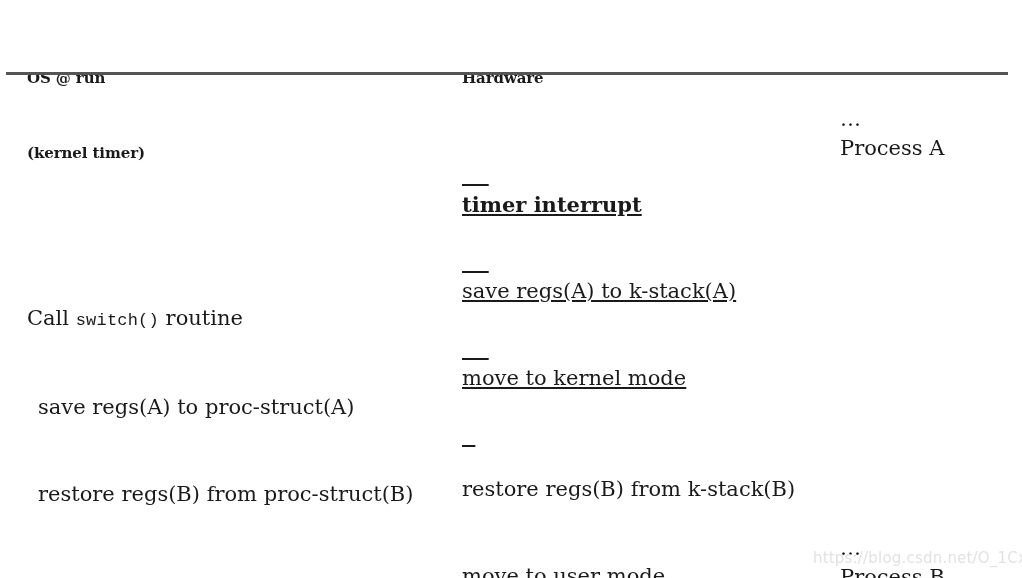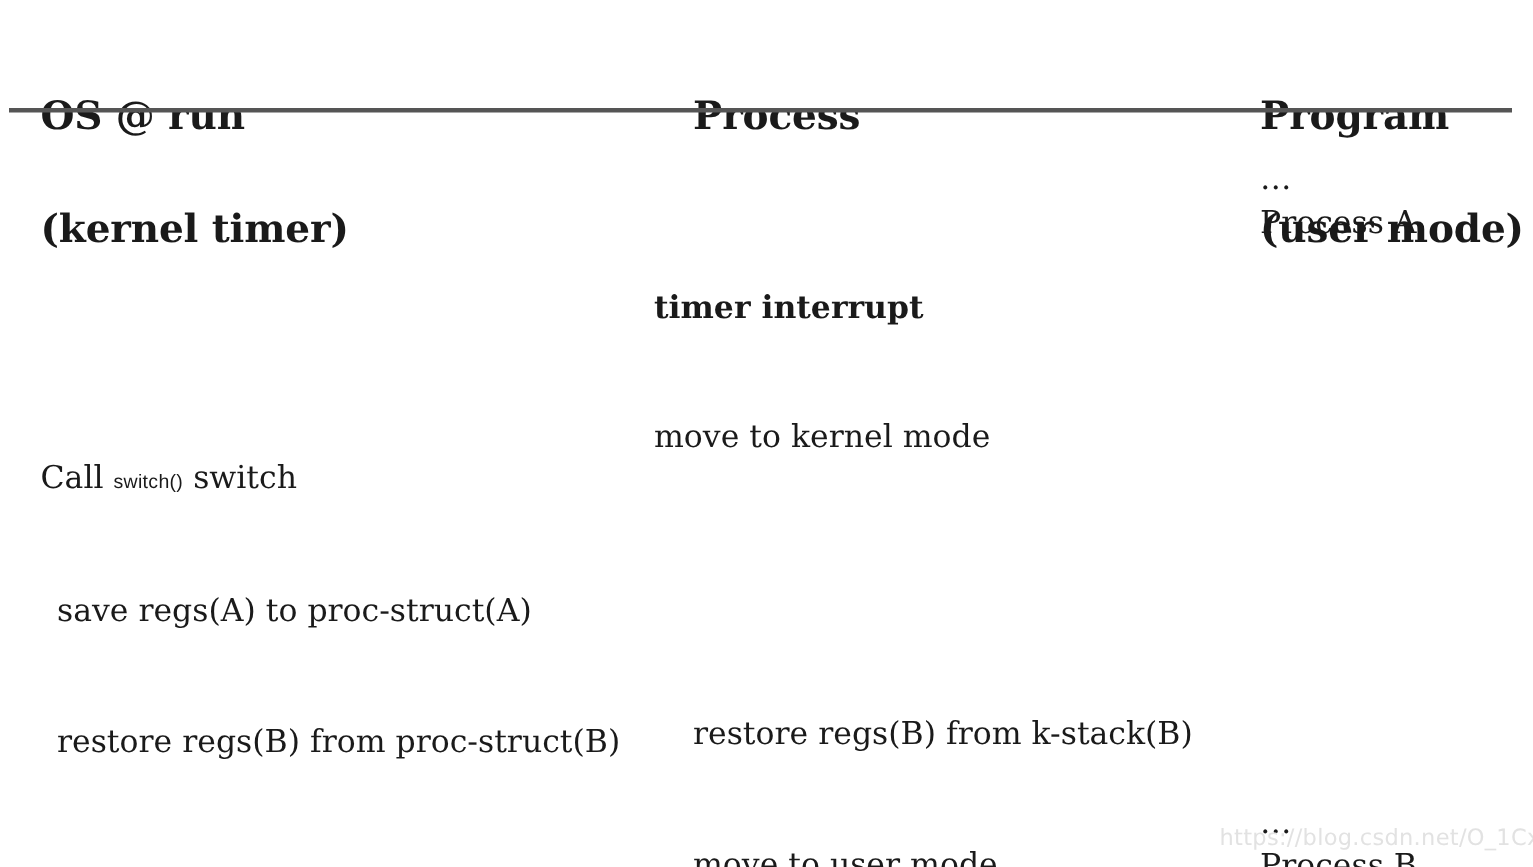--- a/index.html
+++ b/index.html
@@ -19,21 +19,21 @@
 
   .figure {
     position: absolute;
     inset: 0;
   }
 
   
   .col-head {
     position: absolute;
     font-weight: bold;
-    font-size: 26px;
+    font-size: 15px;
     line-height: 25px;
     white-space: pre;
     letter-spacing: -0.1px;
   }
   .col-head .head-line { display: block; }
 
   #head-os       { left: 27px;  top: 16px; }
   #head-hardware { left: 462px; top: 16px; }
   #head-program  { left: 840px; top: 16px; }
 
@@ -51,39 +51,39 @@
   .block {
     position: absolute;
     font-size: 21px;
     line-height: 29px;
     white-space: pre;
   }
   .block .line { display: block; }
   .block .line.bold { font-weight: bold; }
   .block .line.indent { padding-left: 11px; }
   .mono {
-    font-family: Liberation Sans, sans-serif;
-    font-size: 13px;
+    font-family: Liberation Mono, monospace;
+    font-size: 17px;
     letter-spacing: 0.2px;
   }
   .ellipsis {
     position: absolute;
     font-size: 21px;
     line-height: 29px;
     letter-spacing: 1px;
   }
 
   
   #prog-a      { left: 840px; top: 76px; }
   #prog-a-dots { left: 840px; top: 105px; }
   #prog-b      { left: 840px; top: 505px; }
   #prog-b-dots { left: 840px; top: 534px; }
 
   
-  #hw-top    { left: 436px; top: 132px; }
+  #hw-top    { left: 462px; top: 132px; text-decoration: underline; }
   #hw-bottom { left: 462px; top: 417px; }
 
   
   #os-mid { left: 27px; top: 246px; }
 
   
   .watermark {
     position: absolute;
     left: 813px;
     top: 549px;
@@ -100,42 +100,39 @@
 <body>
 
 <div class="figure">
 
   <div class="col-head" id="head-os">
     <span class="head-line">OS @ run</span>
     <span class="head-line">(kernel timer)</span>
   </div>
 
   <div class="col-head" id="head-hardware">
-    <span class="head-line">Process</span>
+    <span class="head-line">Hardware</span>
   </div>
 
-  <div class="col-head" id="head-program">
-    <span class="head-line">Program</span>
-    <span class="head-line">(user mode)</span>
-  </div>
 
   <div class="rule"></div>
 
   <div class="block" id="prog-a">
     <span class="line">Process A</span>
   </div>
   <div class="ellipsis" id="prog-a-dots">…</div>
 
   <div class="block" id="hw-top">
     <span class="line bold">timer interrupt</span>
+    <span class="line">save regs(A) to k-stack(A)</span>
     <span class="line">move to kernel mode</span>
   </div>
 
   <div class="block" id="os-mid">
-    <span class="line"><span>Call </span><span class="mono">switch()</span><span> switch</span></span>
+    <span class="line"><span>Call </span><span class="mono">switch()</span><span> routine</span></span>
     <span class="line indent">save regs(A) to proc-struct(A)</span>
     <span class="line indent">restore regs(B) from proc-struct(B)</span>
     
     
   </div>
 
   <div class="block" id="hw-bottom">
     <span class="line">restore regs(B) from k-stack(B)</span>
     <span class="line">move to user mode</span>
     

